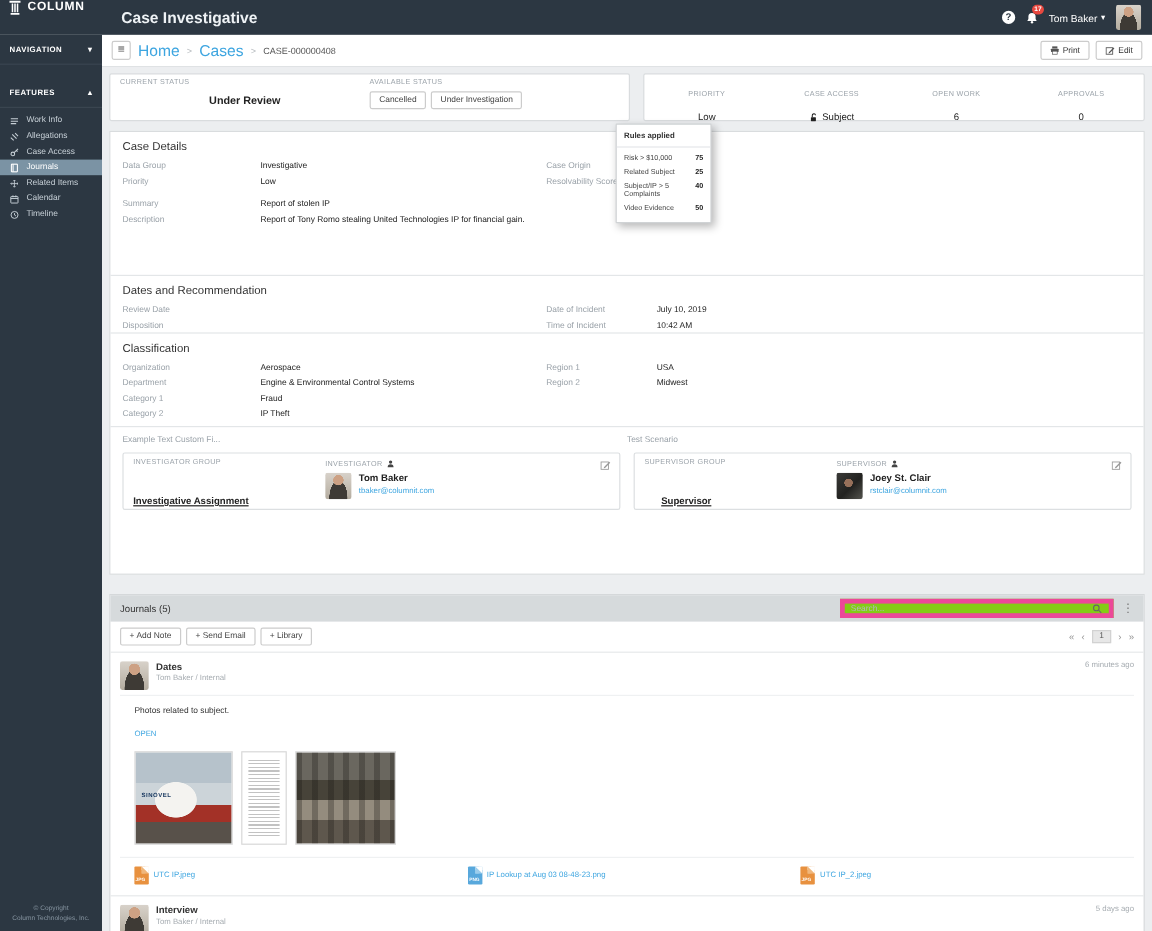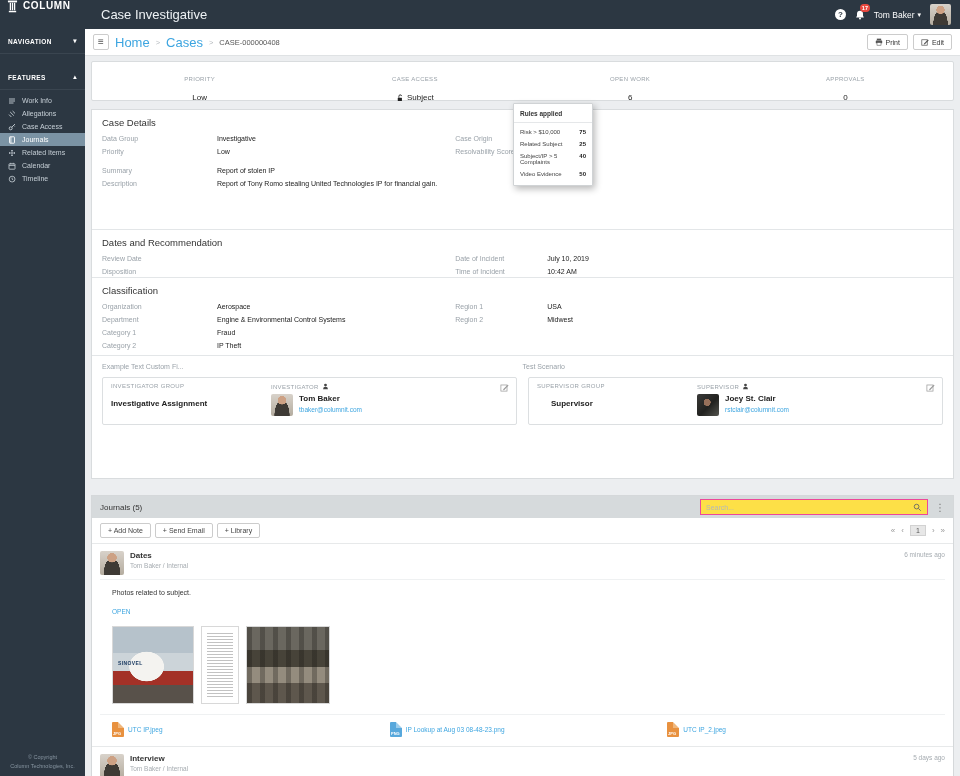--- a/index.html
+++ b/index.html
@@ -5,21 +5,21 @@
   * { margin:0; padding:0; box-sizing:border-box; }
   html,body { width:960px; height:776px; overflow:hidden; background:#eceef0;
     font-family:"Liberation Sans", sans-serif; }
   .app { position:relative; width:960px; height:776px; }
 
   
   .topbar { position:absolute; top:0; left:0; width:960px; height:29px;
     background:#2c3742; display:flex; align-items:center; z-index:30; }
   .brand { width:85px; height:100%; display:flex; gap:5px; padding-left:7px; }
   .brand-text { color:#fff; font-size:10px; font-weight:bold; letter-spacing:.6px; }
-  .topbar-title { color:#eef2f5; font-size:13px; font-weight:400; margin-left:16px; }
+  .topbar-title { color:#eef2f5; font-size:13px; font-weight:700; margin-left:16px; }
   .topbar-right { margin-left:auto; display:flex; align-items:center; gap:9px; padding-right:9px; }
   .help-circle { width:11px; height:11px; border-radius:50%; background:#fff; color:#2c3742;
     font-size:8px; font-weight:bold; display:flex; align-items:center; justify-content:center; cursor:pointer; }
   .bell-wrap { position:relative; cursor:pointer; }
   .badge { position:absolute; top:-6px; left:5px; background:#e8483f; color:#fff;
     font-size:5.5px; font-weight:bold; padding:1px 2px; border-radius:5px; line-height:1.1; }
   .user-wrap { display:flex; align-items:center; gap:3px; cursor:pointer; }
   .user-name { color:#fff; font-size:8.5px; }
   .caret { color:#fff; font-size:7px; }
   .avatar { border-radius:2px; flex:none; }
@@ -98,33 +98,33 @@
     font-weight:bold; cursor:pointer; }
 
   .custom-fields { display:flex; margin-bottom:7px; }
   .custom-field { width:50%; font-size:7px; color:#9aa2a9; }
   .assign-row { display:flex; gap:11px; }
   .assign-card { flex:1; border:1px solid #dcdfe1; border-radius:2px; padding:5px 8px;
     position:relative; height:48px; background:#fff; }
   .card-edit { position:absolute; top:5px; right:7px; cursor:pointer; }
   .assign-inner { display:flex; }
   .assign-g1 { width:160px; }
-  .assign-g1 .bold-val { font-size:8px; font-weight:bold; color:#222; margin-top:10px; }
+  .assign-g1 .bold-val { font-size:8px; font-weight:bold; color:#222; margin-top:24px;text-decoration:underline; }
   .assign-g2 { flex:1; }
   .assign-label-row { display:flex; align-items:center; gap:3px; }
   .person-row { display:flex; gap:6px; margin-top:4px; }
   .person-name { font-size:8px; font-weight:bold; color:#222; }
   .person-email { font-size:6.5px; color:#3da5e0; margin-top:3px; cursor:pointer; }
 
   
   .journals { margin-top:16px; border:1px solid #d5d8da; background:#fff; min-height:285px; }
   .journals-header { height:22px; background:#d6dadc; display:flex; align-items:center; padding:0 8px; }
   .journals-title { font-size:8px; color:#333; }
-  .search-wrap { margin-left:auto; display:flex; align-items:center; background:#fde047;
-    border:1px solid #ec4899; height:16px; width:228px; padding:0 5px; }
+  .search-wrap { margin-left:auto; display:flex; align-items:center; background:#84cc16;
+    border:4px solid #ec4899; height:16px; width:228px; padding:0 5px; }
   .search-input { border:none; outline:none; flex:1; font-size:7px; color:#555; background:transparent; }
   .search-input::placeholder { color:#b3b8bc; }
   .kebab { color:#777; font-size:10px; margin-left:7px; cursor:pointer; }
   .journals-toolbar { display:flex; align-items:center; padding:5px 8px; }
   .toolbar-btns { display:flex; gap:4px; }
   .pagination { margin-left:auto; display:flex; align-items:center; gap:6px; color:#999; font-size:8px; }
   .pag-item { cursor:pointer; }
   .page-current { background:#e7e7e7; border:1px solid #d2d2d2; padding:1px 5px; color:#555; font-size:7px; }
 
   .entry { padding:4px 8px 0; border-top:1px solid #e7e9ea; }
@@ -313,20 +313,33 @@
               </svg>
           </span>
           <span>Edit</span>
         </button>
       </span>
     </div>
 
     <div class="content">
 
       <div class="status-row">
+        <div class="panel status-card-left">
+          <div class="status-half">
+            <div class="small-label">CURRENT STATUS</div>
+            <div class="status-value">Under Review</div>
+          </div>
+          <div class="status-half">
+            <div class="small-label">AVAILABLE STATUS</div>
+            <div class="avail-buttons">
+              <button class="btn-sm">Cancelled</button>
+              <button class="btn-sm">Under Investigation</button>
+            </div>
+          </div>
+        </div>
         <div class="panel status-card-right">
           <div class="metric">
             <span class="small-label">PRIORITY</span>
             <div class="metric-value">Low</div>
           </div>
           <div class="metric">
             <span class="small-label">CASE ACCESS</span>
             <div class="metric-value">
               <span>
                 <svg viewBox="0 0 10 10" width="8" height="8">

